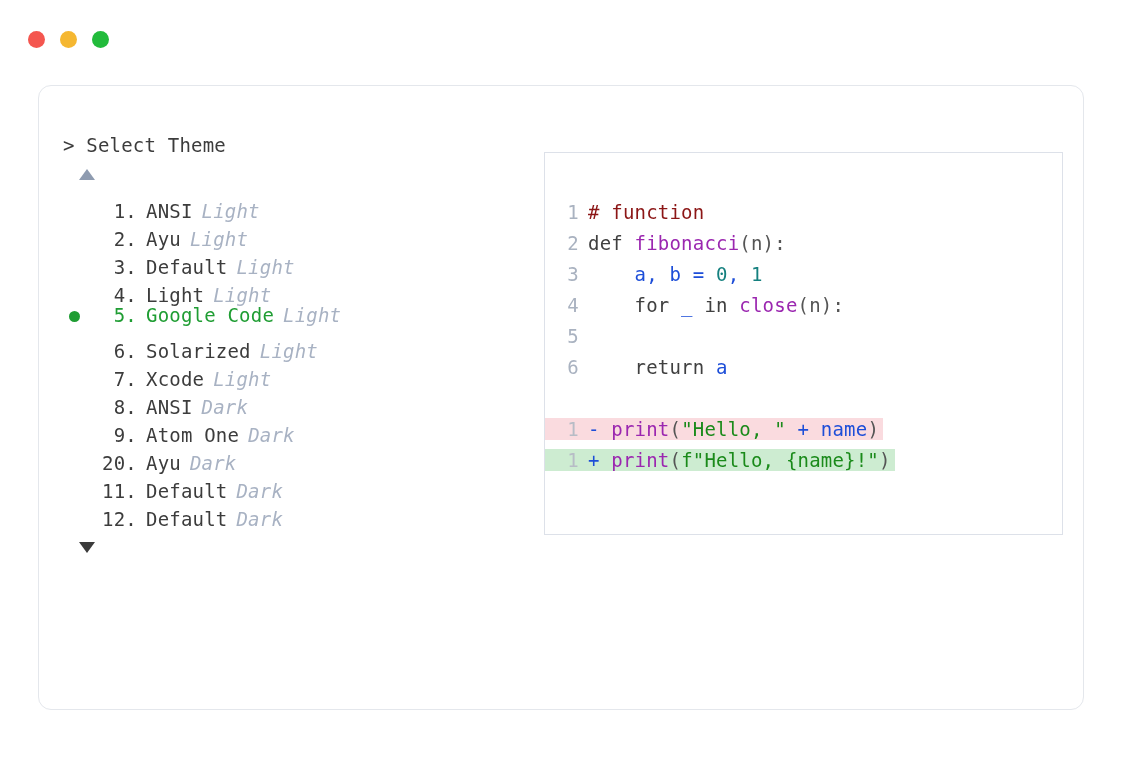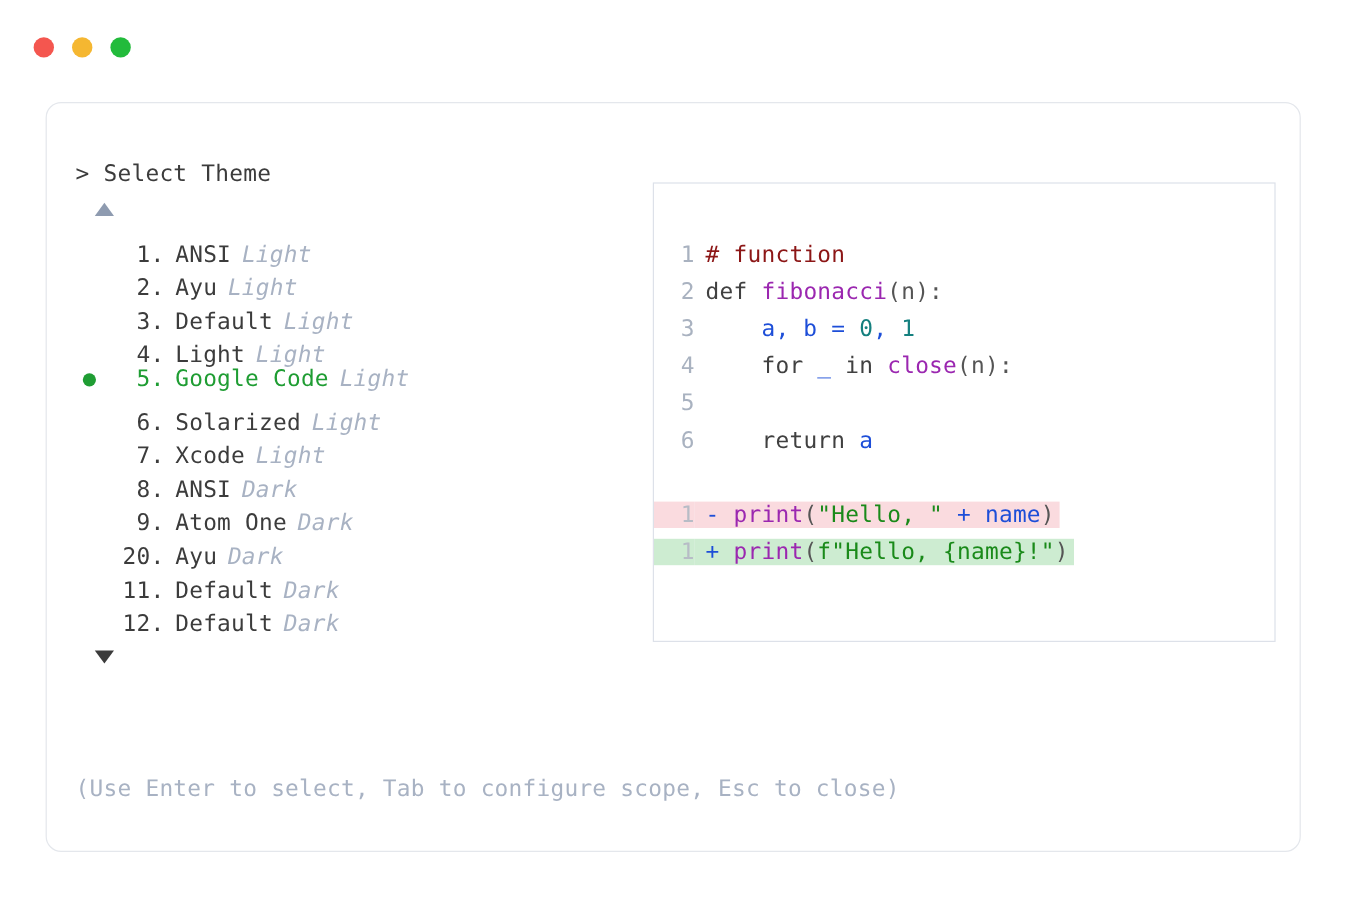--- a/index.html
+++ b/index.html
@@ -241,21 +241,20 @@
         <li class="theme-row"><span class="bullet-cell"></span><span class="row-index">8.</span><span class="row-name">ANSI</span><span class="row-variant">Dark</span></li>
         <li class="theme-row"><span class="bullet-cell"></span><span class="row-index">9.</span><span class="row-name">Atom One</span><span class="row-variant">Dark</span></li>
         <li class="theme-row"><span class="bullet-cell"></span><span class="row-index">20.</span><span class="row-name">Ayu</span><span class="row-variant">Dark</span></li>
         <li class="theme-row"><span class="bullet-cell"></span><span class="row-index">11.</span><span class="row-name">Default</span><span class="row-variant">Dark</span></li>
         <li class="theme-row"><span class="bullet-cell"></span><span class="row-index">12.</span><span class="row-name">Default</span><span class="row-variant">Dark</span></li>
       </ul>
 
     <div class="arrow-down"></div>
   </div>
 
-  <div class="hint">(Use Enter to select, Tab to configure scope, Esc to close)</div>
 
   <div class="right-col">
     <div class="preview-box">
       <div class="code-area">
         <div id="code-lines">
             <div class="code-line"><span class="ln">1</span><span class="code-text"><span class="tok-comment"># function</span></span></div>
             <div class="code-line"><span class="ln">2</span><span class="code-text"><span class="tok-keyword">def </span><span class="tok-func">fibonacci</span><span class="tok-punct">(n):</span></span></div>
             <div class="code-line"><span class="ln">3</span><span class="code-text"><span class="tok-plain">    a, b = </span><span class="tok-number">0</span><span class="tok-plain">, </span><span class="tok-number">1</span></span></div>
             <div class="code-line"><span class="ln">4</span><span class="code-text"><span class="tok-plain">    </span><span class="tok-keyword">for</span><span class="tok-plain"> _ </span><span class="tok-keyword">in</span><span class="tok-plain"> </span><span class="tok-func">close</span><span class="tok-punct">(n):</span></span></div>
             <div class="code-line"><span class="ln">5</span></div>

